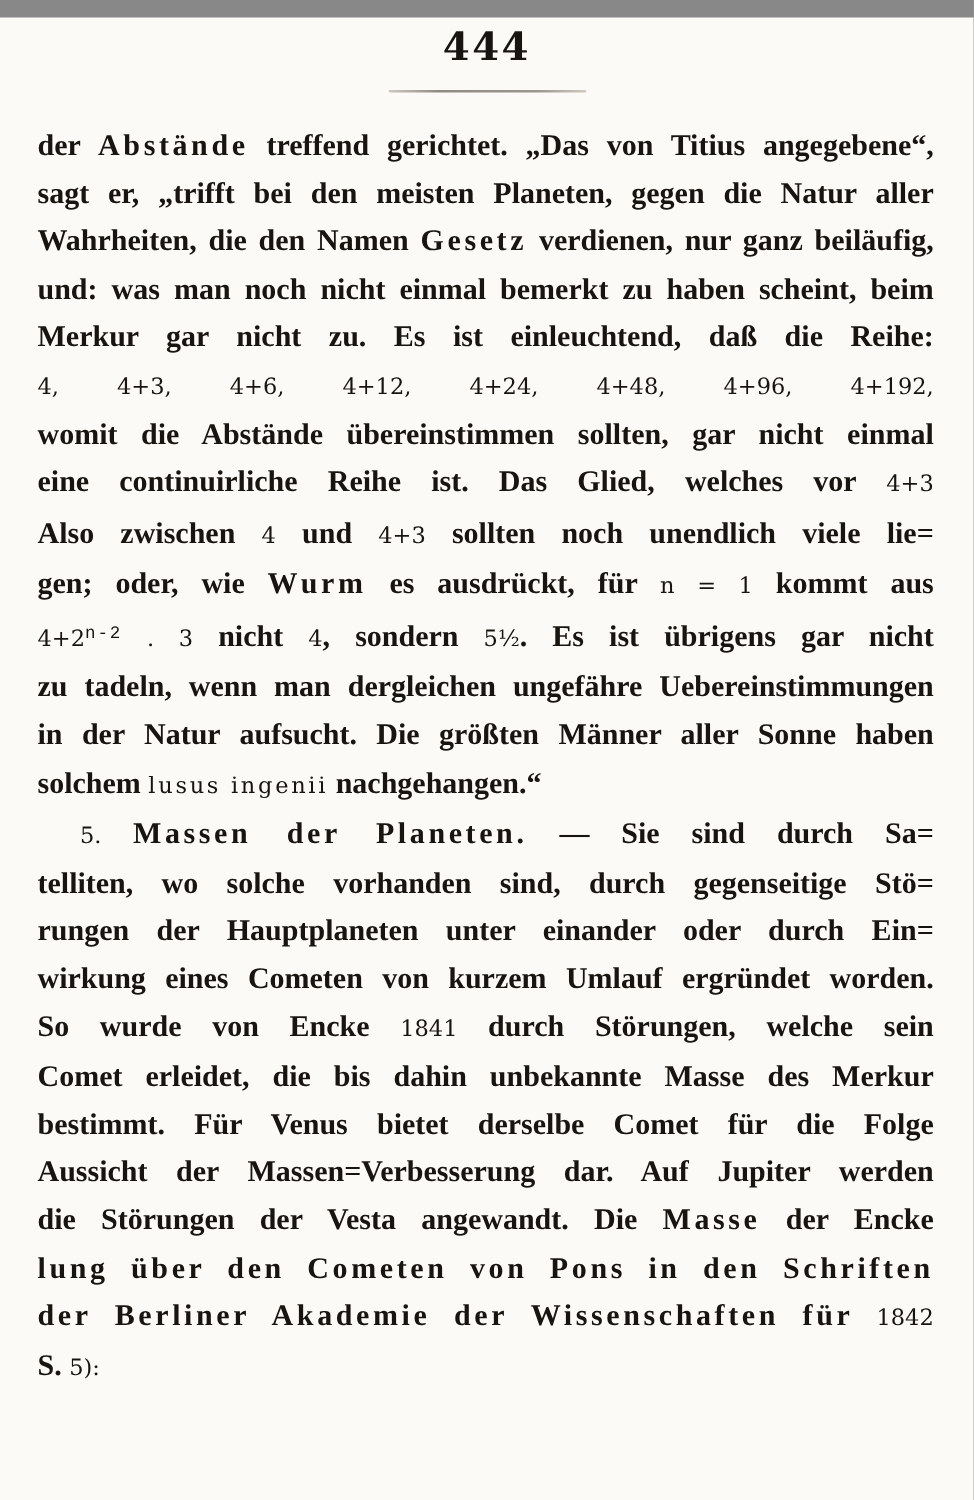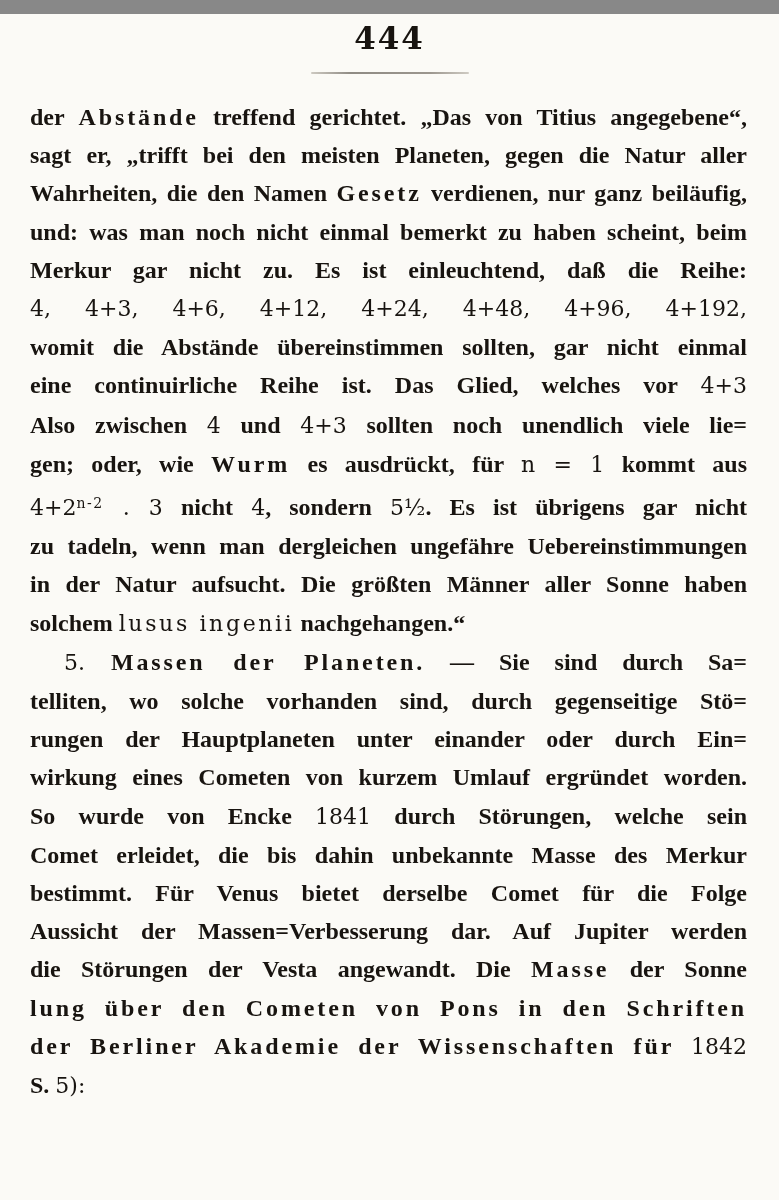--- a/index.html
+++ b/index.html
@@ -39,26 +39,27 @@
     text-align-last:justify;
     white-space:normal;
   }
   .line.nojust { text-align-last:left; }
   .line.indent { text-indent:34px; }
   .seg { }
   .sp { letter-spacing:0.12em; }
   .ant {
     font-family:"DejaVu Serif", serif;
     font-weight:400;
-    font-size:22px;
+    font-size:18px;
   }
   .sup {
     vertical-align:7px;
     font-size:14px;
     letter-spacing:1.5px;
+    font-family:Liberation Mono, monospace;
   }
 </style>
 </head>
 <body>
 
 <div class="page">
   <div class="pageno">444</div>
   <div class="rule"></div>
   <div class="textbody">
       <div class="line"><span class="seg">der </span><span class="seg sp">Abstände</span><span class="seg"> treffend gerichtet. „Das von Titius angegebene“,</span></div>
@@ -76,18 +77,18 @@
       <div class="line"><span class="seg">in der Natur aufsucht. Die größten Männer aller Sonne haben</span></div>
       <div class="line nojust"><span class="seg">solchem </span><span class="seg sp ant">lusus ingenii</span><span class="seg"> nachgehangen.“</span></div>
       <div class="line indent"><span class="seg ant">5. </span><span class="seg sp">Massen der Planeten.</span><span class="seg"> — Sie sind durch Sa=</span></div>
       <div class="line"><span class="seg">telliten, wo solche vorhanden sind, durch gegenseitige Stö=</span></div>
       <div class="line"><span class="seg">rungen der Hauptplaneten unter einander oder durch Ein=</span></div>
       <div class="line"><span class="seg">wirkung eines Cometen von kurzem Umlauf ergründet worden.</span></div>
       <div class="line"><span class="seg">So wurde von Encke </span><span class="seg ant">1841</span><span class="seg"> durch Störungen, welche sein</span></div>
       <div class="line"><span class="seg">Comet erleidet, die bis dahin unbekannte Masse des Merkur</span></div>
       <div class="line"><span class="seg">bestimmt. Für Venus bietet derselbe Comet für die Folge</span></div>
       <div class="line"><span class="seg">Aussicht der Massen=Verbesserung dar. Auf Jupiter werden</span></div>
-      <div class="line"><span class="seg">die Störungen der Vesta angewandt. Die </span><span class="seg sp">Masse</span><span class="seg"> der Sonne</span></div>
+      <div class="line"><span class="seg">die Störungen der Vesta angewandt. Die </span><span class="seg sp">Masse</span><span class="seg"> der Encke</span></div>
       <div class="line"><span class="seg sp">lung über den Cometen von Pons in den Schriften</span></div>
       <div class="line"><span class="seg sp">der Berliner Akademie der Wissenschaften für </span><span class="seg ant">1842</span></div>
       <div class="line nojust"><span class="seg">S. </span><span class="seg ant">5):</span></div>
     </div>
 </div>
 
 </body></html>

